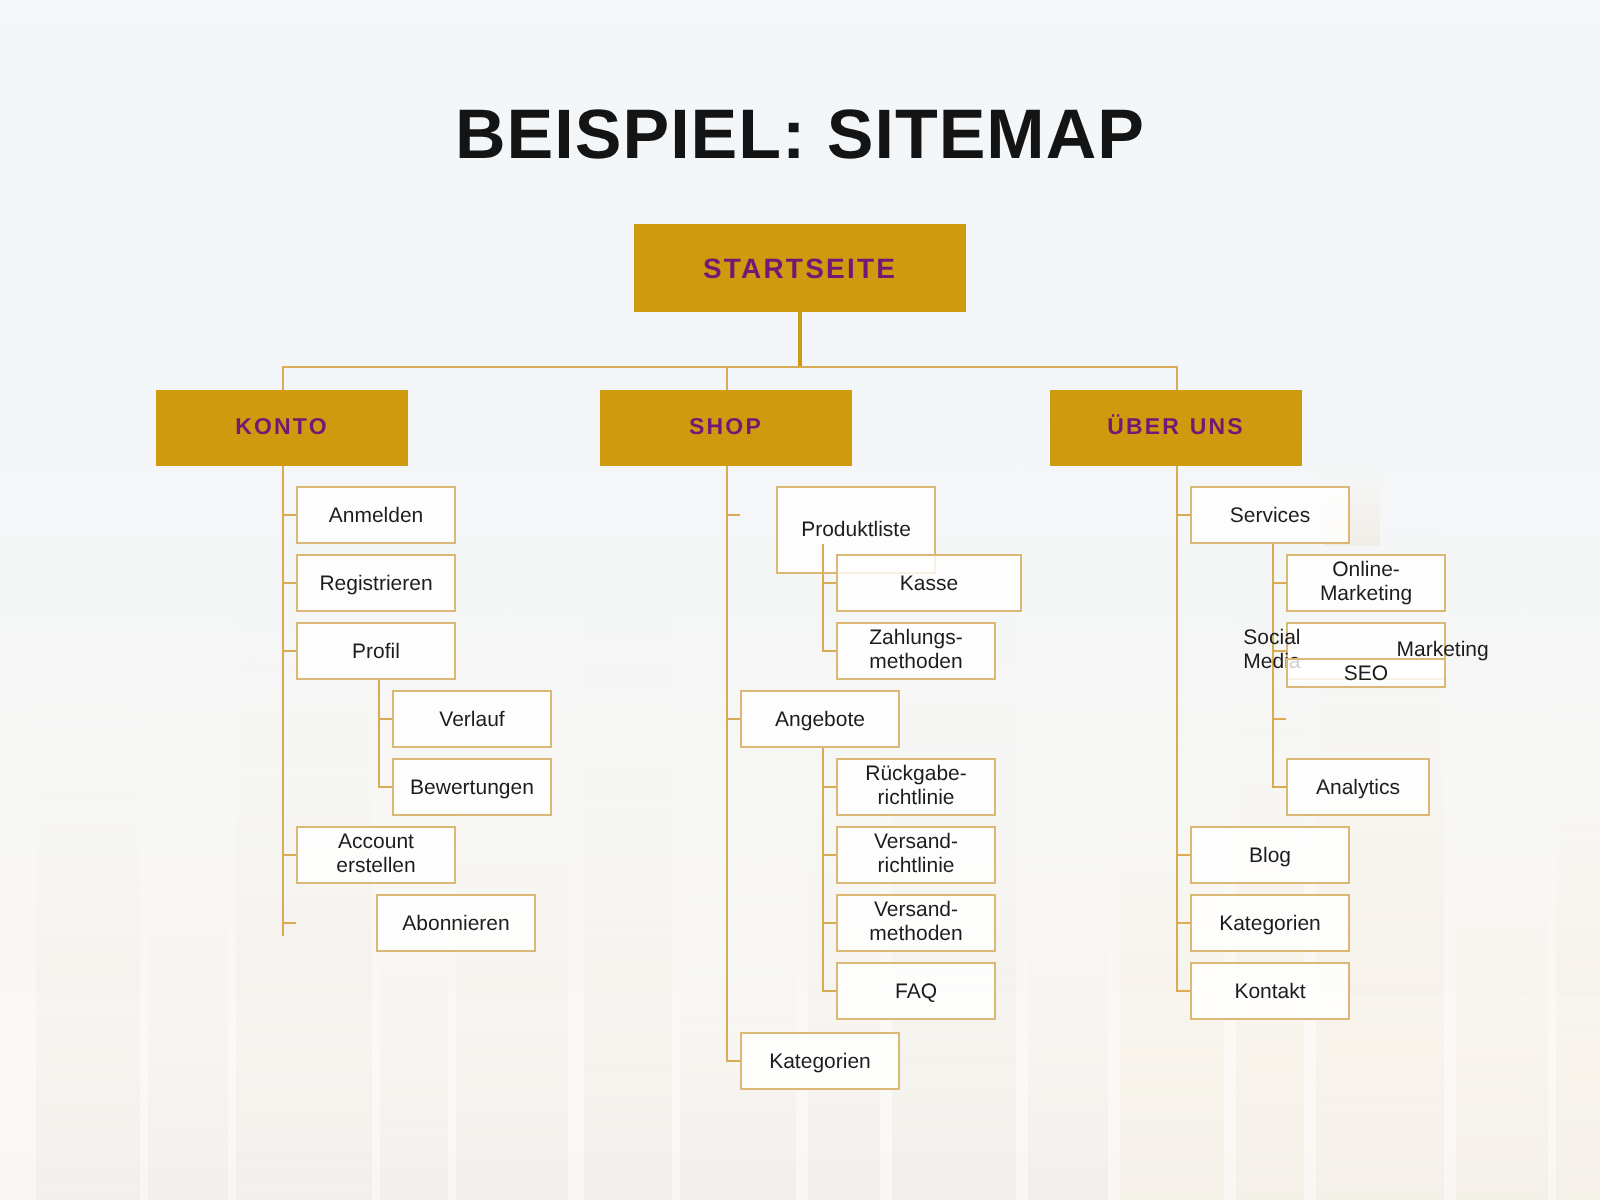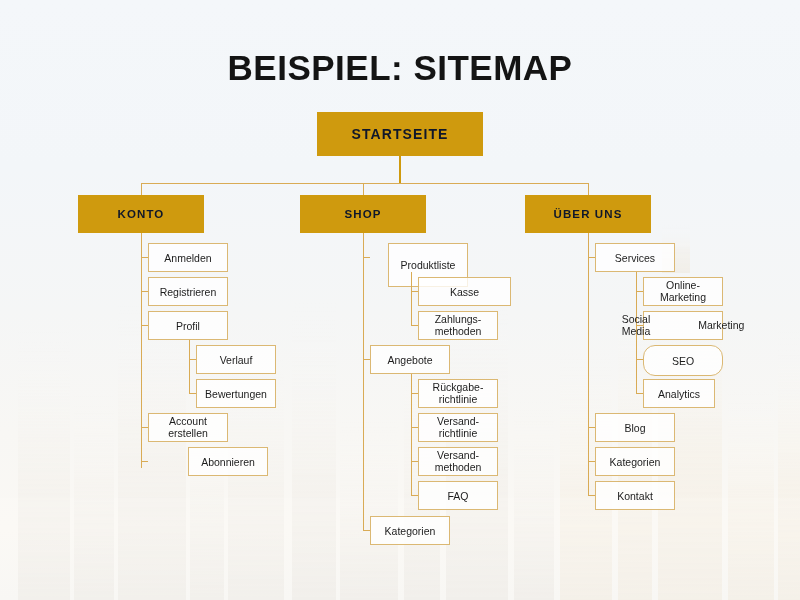--- a/index.html
+++ b/index.html
@@ -57,21 +57,21 @@
     background: #d9ab55;
   }
   .ln.v { width: 1.4px; }
   .ln.h { height: 1.4px; }
   .ln.gold { background: #cf9a0e; }
 
   
   .gbox {
     position: absolute;
     background: #cf9a0e;
-    color: #0f172a;
+    color: #701a75;
     display: flex;
     align-items: center;
     justify-content: center;
     font-weight: bold;
     letter-spacing: 1.1px;
     box-sizing: border-box;
   }
   .gbox.l1 { font-size: 14px; }
   .gbox.l2 { font-size: 11.5px; }
 
@@ -255,21 +255,21 @@
   <div class="wbox" style="left:643px; top:277px; width:80px; height:29px; flex-direction:column; line-height:11.5px;">
     <span>Online-</span>
     <span>Marketing</span>
   </div>
   <div class="ln h" style="left:636px; top:325px; width:7px;"></div>
   <div class="wbox" style="left:643px; top:311px; width:80px; height:29px; flex-direction:row; line-height:11.5px;gap:48px;">
     <span>Social Media</span>
     <span>Marketing</span>
   </div>
   <div class="ln h" style="left:636px; top:359px; width:7px;"></div>
-  <div class="wbox" style="left:643px; top:345px; width:80px; height:31px;border-radius:12px;">
+  <div class="wbox" style="left:643px; top:329px; width:80px; height:15px;">
     <span>SEO</span>
   </div>
   <div class="ln h" style="left:636px; top:393px; width:7px;"></div>
   <div class="wbox" style="left:643px; top:379px; width:72px; height:29px;">
     <span>Analytics</span>
   </div>
 
   <div class="ln h" style="left:588px; top:427px; width:7px;"></div>
   <div class="wbox" style="left:595px; top:413px; width:80px; height:29px;">
     <span>Blog</span>

